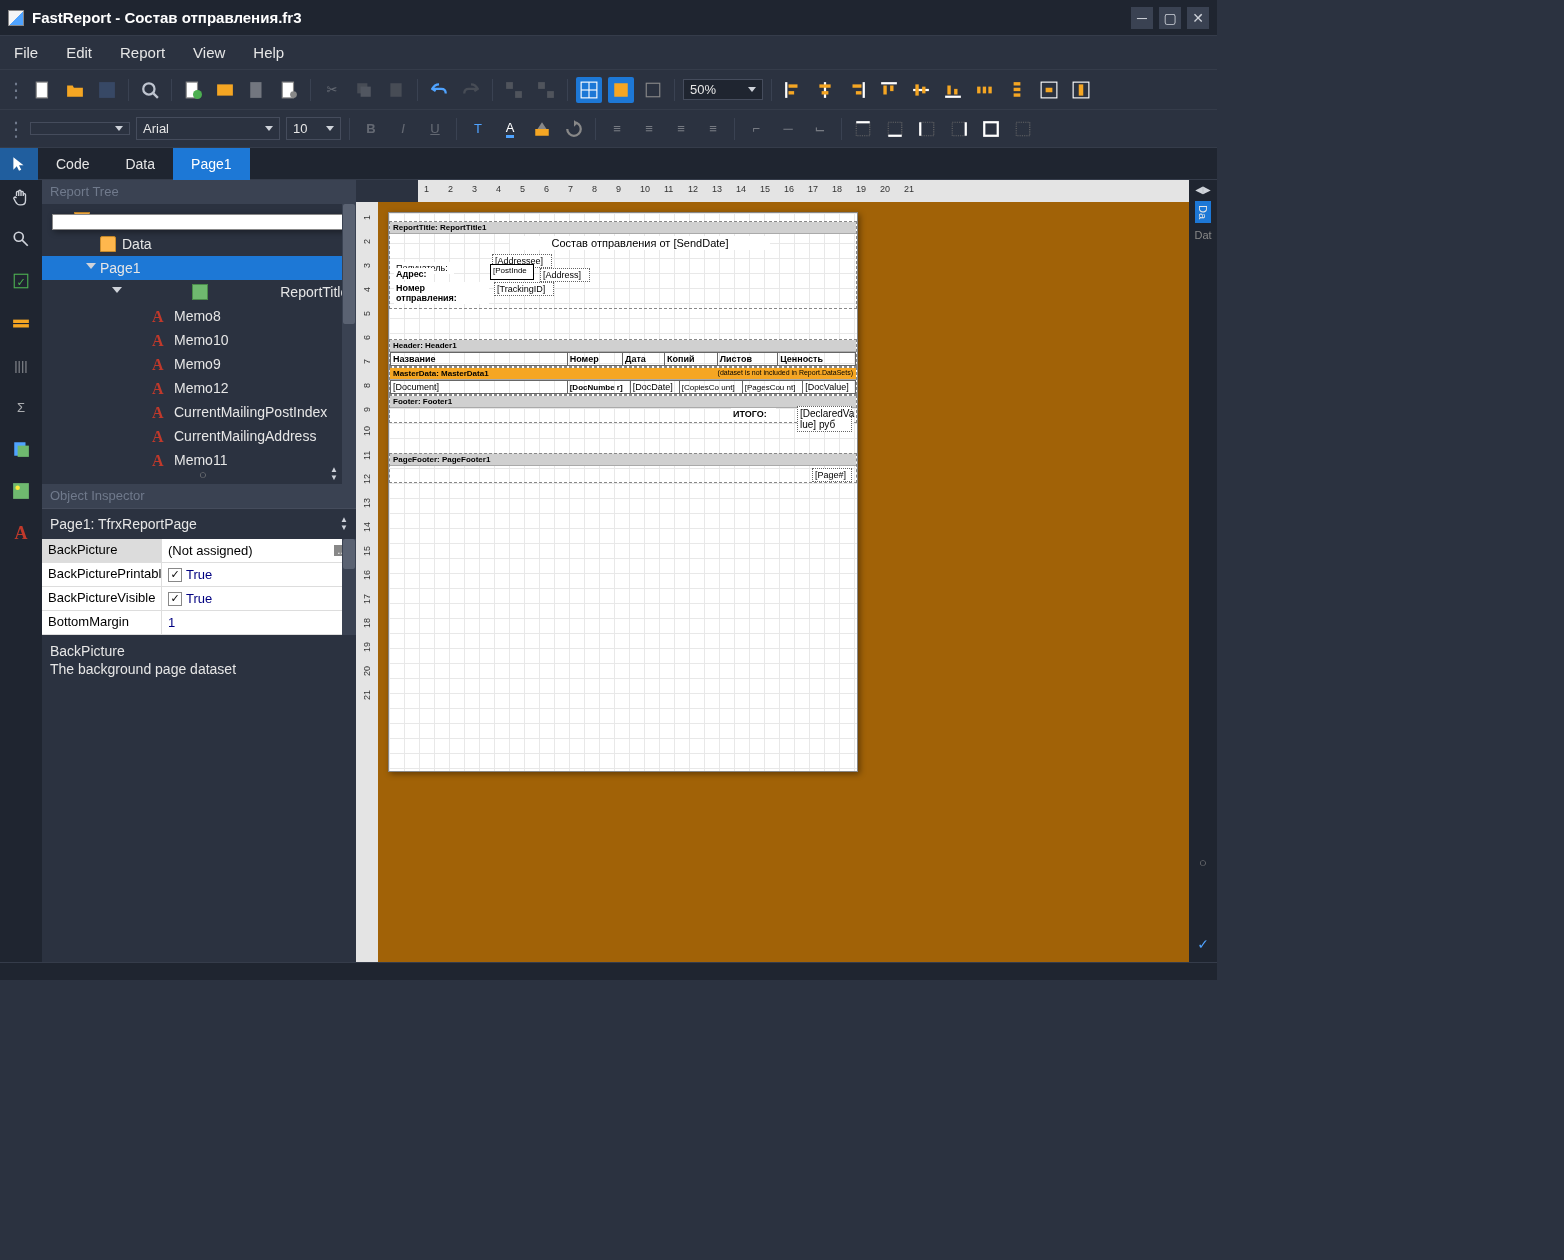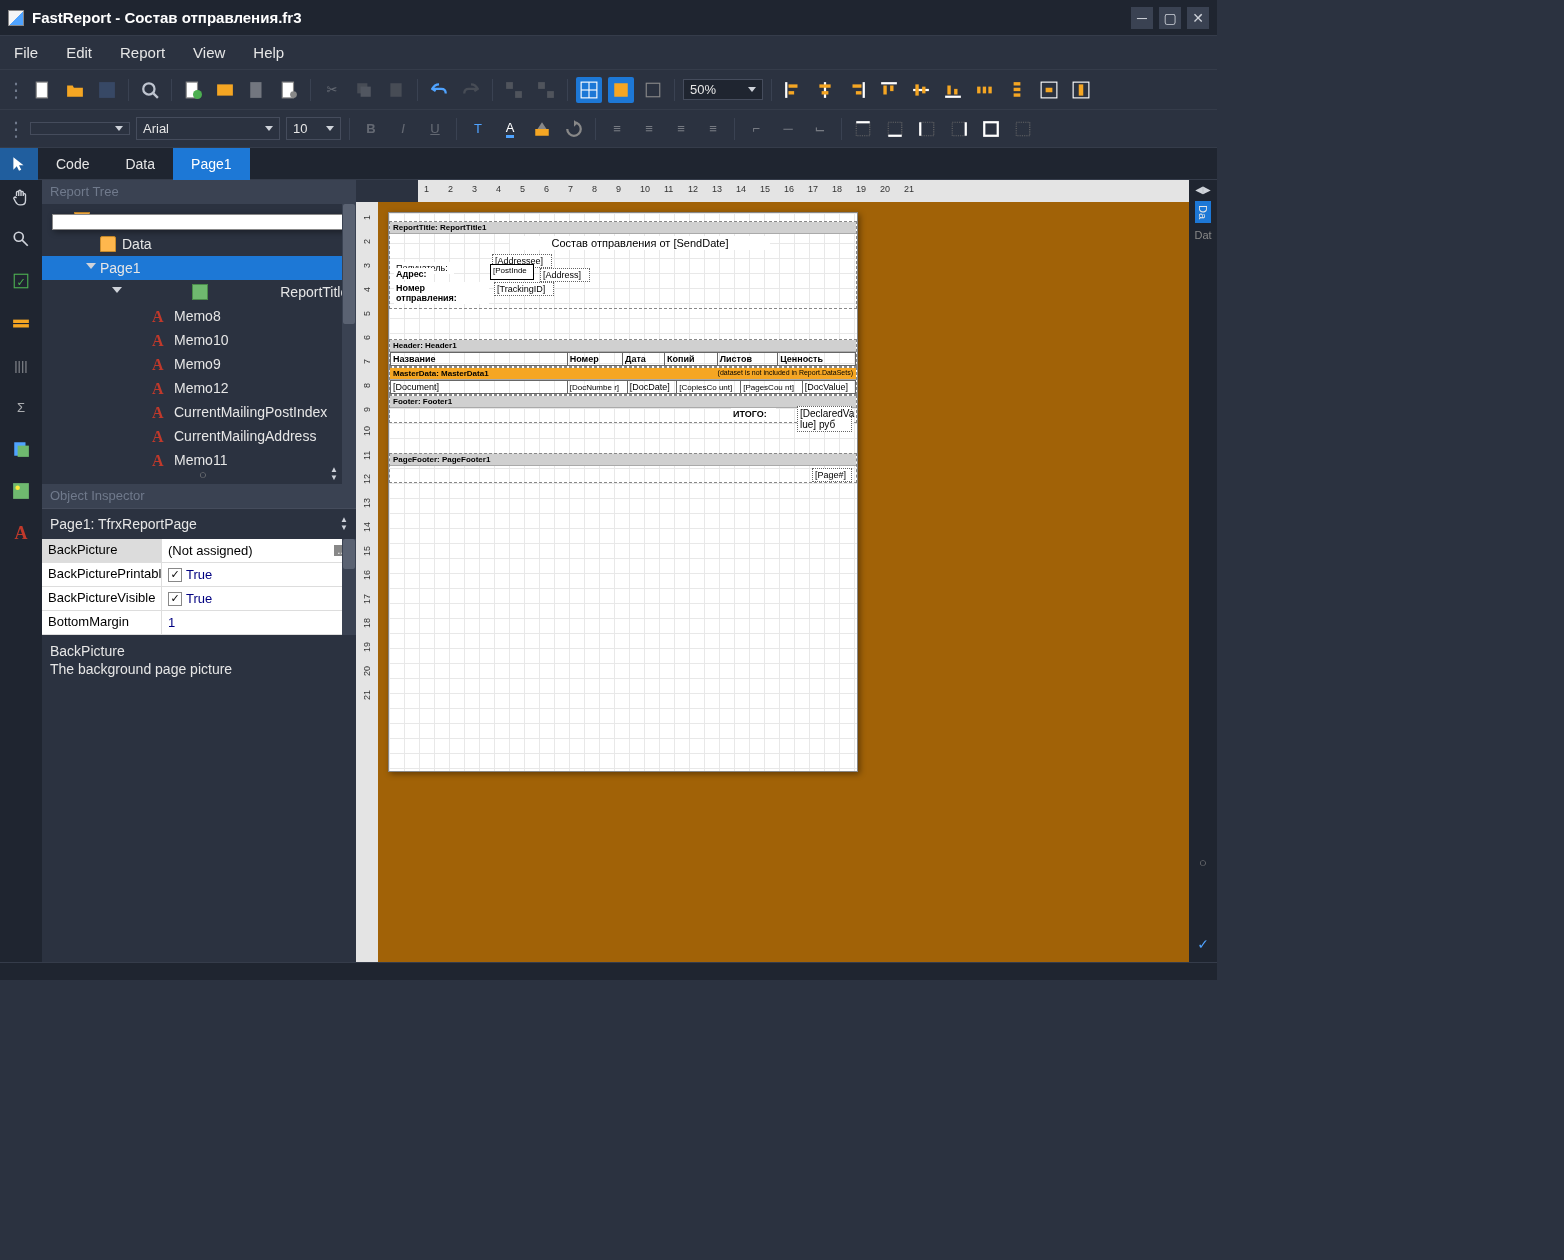--- a/index.html
+++ b/index.html
@@ -521,21 +521,21 @@
             <div class="pval">
               <span style="color: rgb(0, 0, 128);">1</span>
             </div>
           </div>
           <div class="vscroll">
             <div class="vthumb" style="top:0;height:30px"></div>
           </div>
       </div>
       <div class="desc">
         <div style="margin-bottom:2px">BackPicture</div>
-        <div>The background page picture</div>
+        <div>The background page dataset</div>
       </div>
     </div>
   </div>
 
   <div class="canvas-area">
     <div class="vruler" id="vruler">
         <div class="vrnum" style="top: 18px;">1</div>
         <div class="vrnum" style="top: 42px;">2</div>
         <div class="vrnum" style="top: 66px;">3</div>
         <div class="vrnum" style="top: 90px;">4</div>
@@ -615,21 +615,21 @@
           <div class="band" style="position:relative">
             <div class="band-label master">
                 <b style="float:left">MasterData: MasterData1</b>
                 <span style="float:right;font-size:7px">(dataset is not included in Report.DataSets)</span>
                 <div style="clear:both"></div>
               </div>
             <table class="hdr">
                 <tbody>
                   <tr>
               <td style="width:38%;font-weight:normal">[Document]</td>
-              <td style="font-weight:normal;font-size:8px">[DocNumbe r]</td>
+              <td style="font-weight:bold;font-size:8px">[DocNumbe r]</td>
               <td style="font-weight:normal">[DocDate]</td>
               <td style="font-weight:normal;font-size:8px">[CopiesCo unt]</td>
               <td style="font-weight:normal;font-size:8px">[PagesCou nt]</td>
               <td style="font-weight:normal">[DocValue]</td>
             </tr>
                 </tbody>
               </table>
           </div>
 
           <div class="band footer-band" style="position:relative;height:28px">

